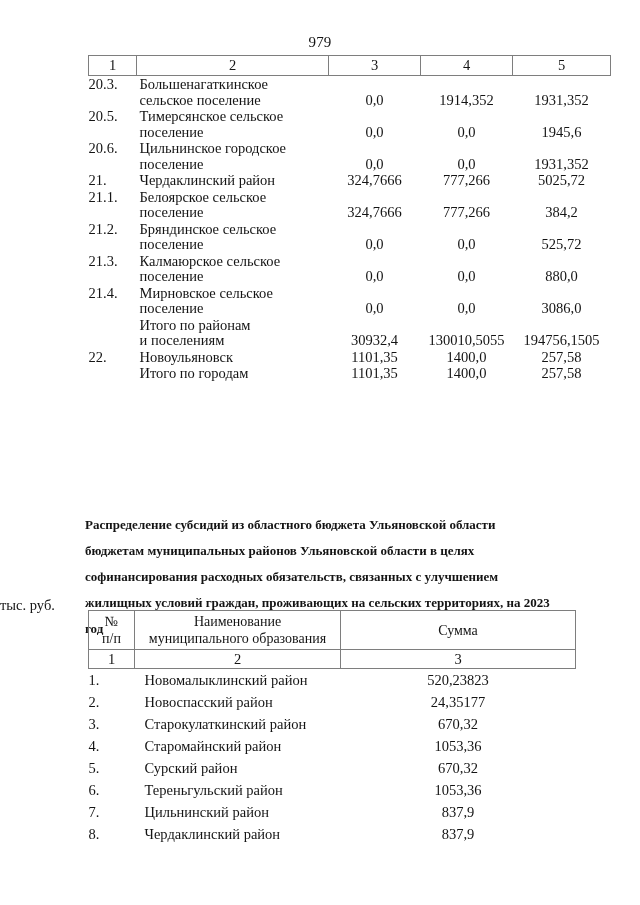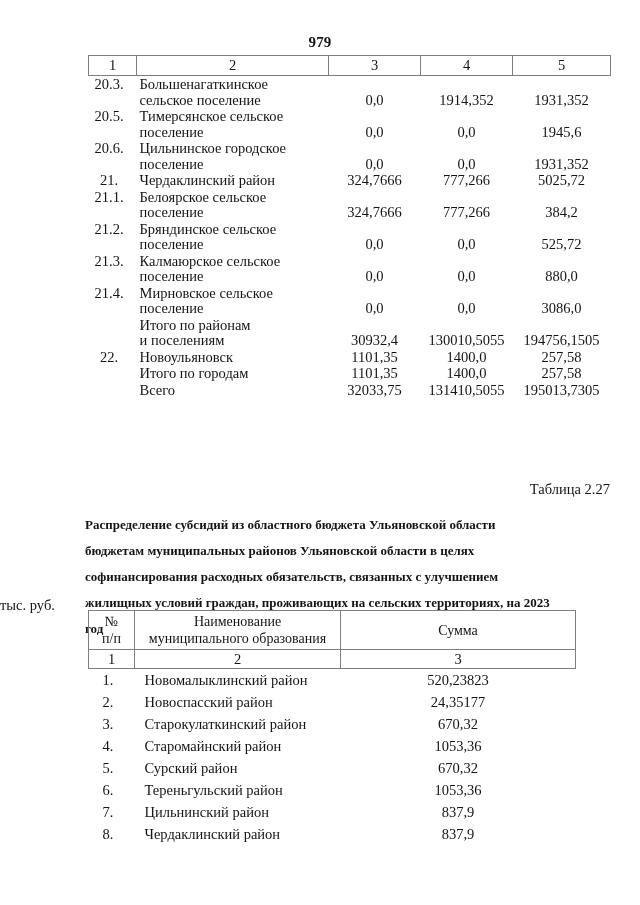--- a/index.html
+++ b/index.html
@@ -23,21 +23,20 @@
 
   
   .page-number {
     position: absolute;
     top: 34px;
     left: 0;
     width: 640px;
     text-align: center;
     font-size: 15px;
     letter-spacing: .2px;
-    font-weight: bold;
   }
 
   
   .tbl {
     position: absolute;
     border-collapse: collapse;
     font-size: 14.5px;
     table-layout: fixed;
   }
   .tbl td, .tbl th {
@@ -64,21 +63,21 @@
   #table-one .c3 { width: 92px; }
   #table-one .c4 { width: 92px; }
   #table-one .c5 { width: 98px; }
 
   #table-one tbody.body-rows td {
     border: none;
     padding-top: 1px;
     line-height: 15.5px;
   }
   .idx {
-    text-align: center;
+    text-align: left;
     padding-right: 7px !important;
     white-space: nowrap;
   }
   .nm {
     text-align: left;
     padding-left: 3px !important;
     margin-left: 28px;
   }
   .num {
     text-align: center;
@@ -273,33 +272,23 @@
         </tr>
         <tr>
           <td class="idx bold"></td>
           <td class="nm bold">
             <span class="two-line">Итого по городам</span>
           </td>
           <td class="num align-bottom bold">1101,35</td>
           <td class="num align-bottom bold">1400,0</td>
           <td class="num align-bottom bold">257,58</td>
         </tr>
-        <tr>
-          <td class="idx bold"></td>
-          <td class="nm bold">
-            <span class="two-line">Всего</span>
-          </td>
-          <td class="num align-bottom bold">32033,75</td>
-          <td class="num align-bottom bold">131410,5055</td>
-          <td class="num align-bottom bold">195013,7305</td>
-        </tr>
       </tbody>
   </table>
 
-  <div class="table-caption">Таблица 2.27</div>
   <div class="doc-heading">Распределение субсидий из областного бюджета Ульяновской области бюджетам муниципальных районов Ульяновской области в целях софинансирования расходных обязательств, связанных с улучшением жилищных условий граждан, проживающих на сельских территориях, на 2023 год</div>
   <div class="units-label">тыс. руб.</div>
 
   <table class="tbl" id="table-two">
     <colgroup>
       <col class="d1">
         <col class="d2">
         <col class="d3">
     </colgroup>
     <thead>

